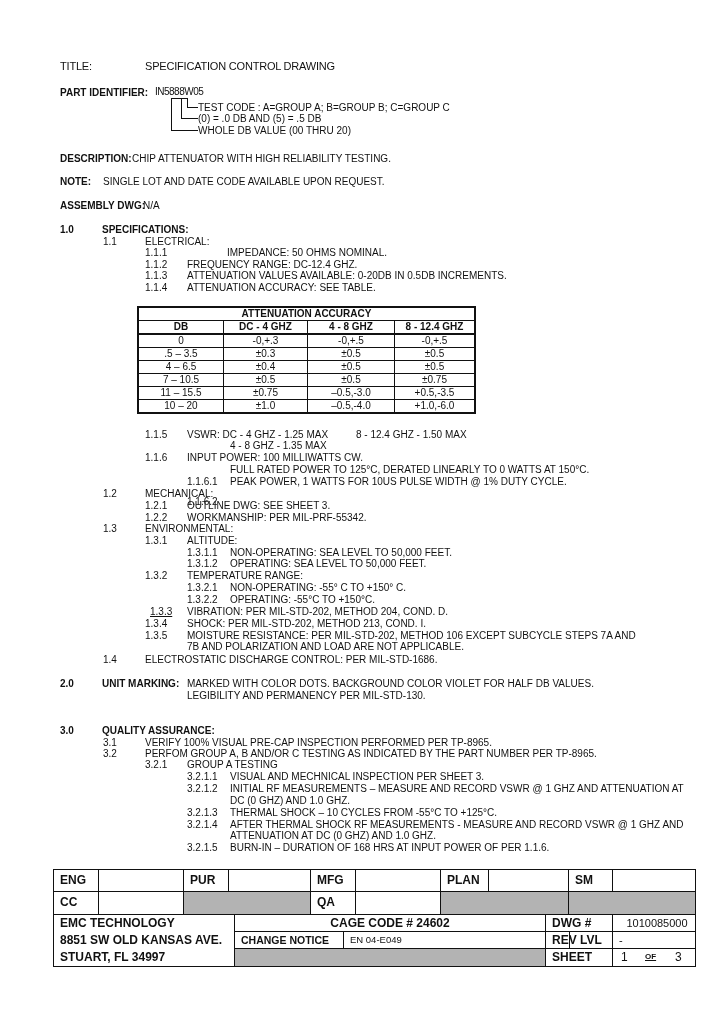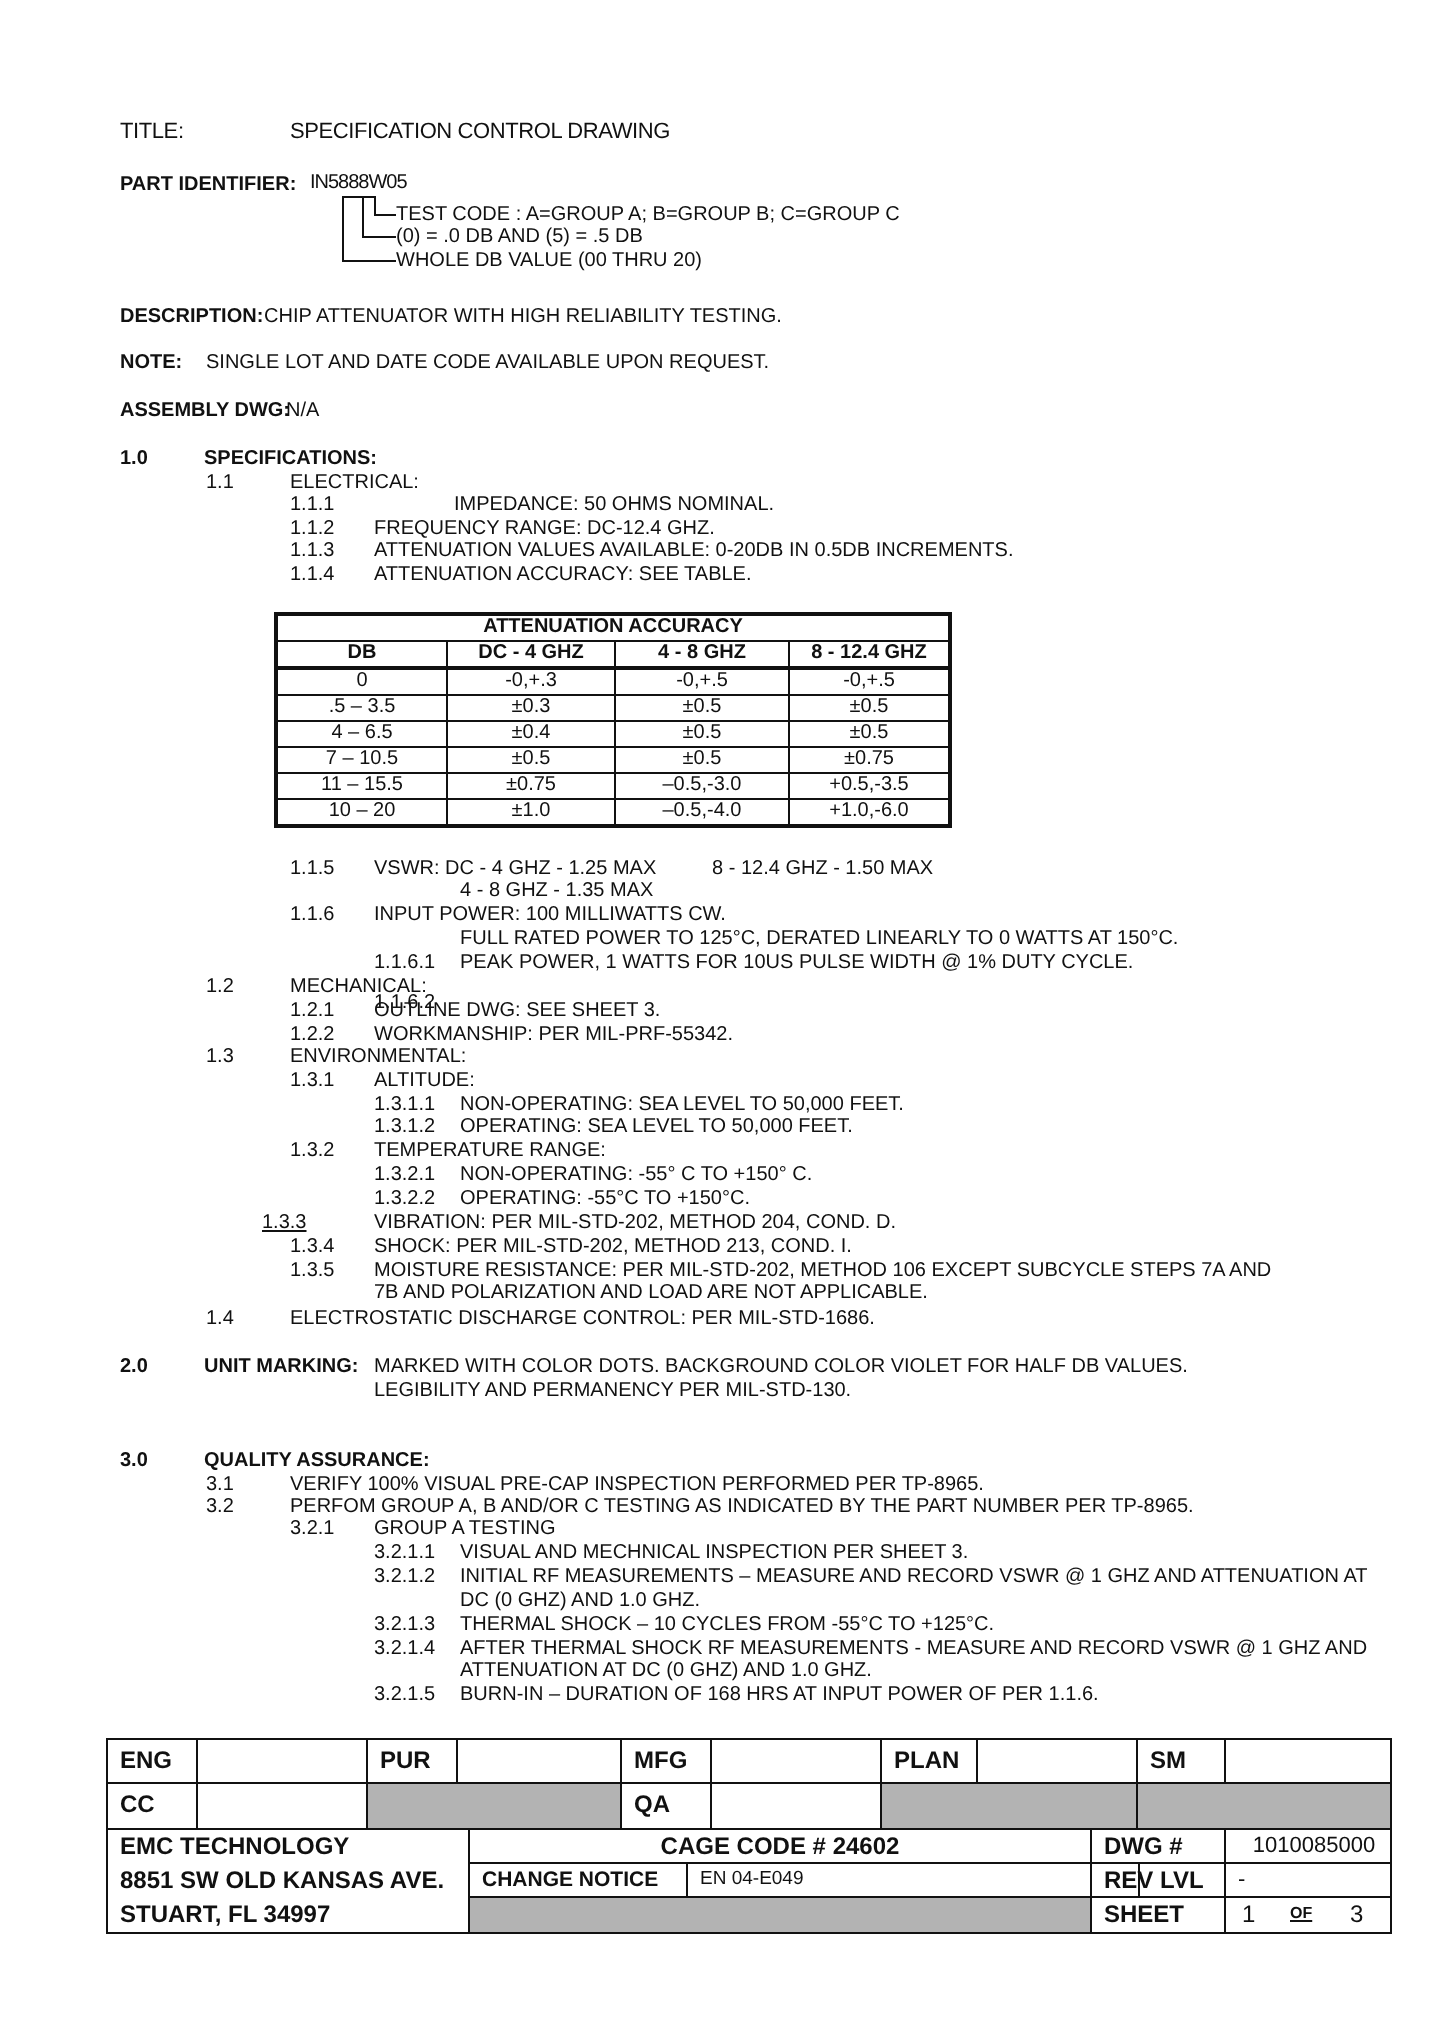--- a/index.html
+++ b/index.html
@@ -143,21 +143,21 @@
 <div class="abs txt" style="left:187px;top:547px;">1.3.1.1</div>
 <div class="abs txt" style="left:230px;top:547px;">NON-OPERATING:  SEA LEVEL TO 50,000 FEET.</div>
 <div class="abs txt" style="left:187px;top:558px;">1.3.1.2</div>
 <div class="abs txt" style="left:230px;top:558px;">OPERATING:  SEA LEVEL TO 50,000 FEET.</div>
 <div class="abs txt" style="left:145px;top:570px;">1.3.2</div>
 <div class="abs txt" style="left:187px;top:570px;">TEMPERATURE RANGE:</div>
 <div class="abs txt" style="left:187px;top:582px;">1.3.2.1</div>
 <div class="abs txt" style="left:230px;top:582px;">NON-OPERATING:  -55° C TO +150° C.</div>
 <div class="abs txt" style="left:187px;top:594px;">1.3.2.2</div>
 <div class="abs txt" style="left:230px;top:594px;">OPERATING:  -55°C TO +150°C.</div>
-<div class="abs txt" style="left:131px;top:606px;text-decoration:underline;">1.3.3</div>
+<div class="abs txt" style="left:150px;top:606px;text-decoration:underline;">1.3.3</div>
 <div class="abs txt" style="left:187px;top:606px;">VIBRATION:  PER MIL-STD-202, METHOD 204, COND. D.</div>
 <div class="abs txt" style="left:145px;top:618px;">1.3.4</div>
 <div class="abs txt" style="left:187px;top:618px;">SHOCK:  PER MIL-STD-202, METHOD 213, COND. I.</div>
 <div class="abs txt" style="left:145px;top:630px;">1.3.5</div>
 <div class="abs txt" style="left:187px;top:630px;">MOISTURE RESISTANCE:  PER MIL-STD-202, METHOD 106 EXCEPT SUBCYCLE STEPS 7A AND</div>
 <div class="abs txt" style="left:187px;top:641px;">7B AND POLARIZATION AND LOAD ARE NOT APPLICABLE.</div>
 
 <div class="abs txt" style="left:103px;top:654px;">1.4</div>
 <div class="abs txt" style="left:145px;top:654px;">ELECTROSTATIC DISCHARGE CONTROL:  PER MIL-STD-1686.</div>
 

